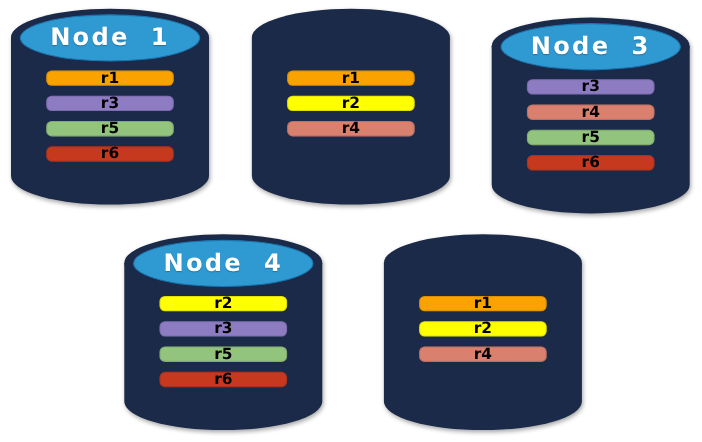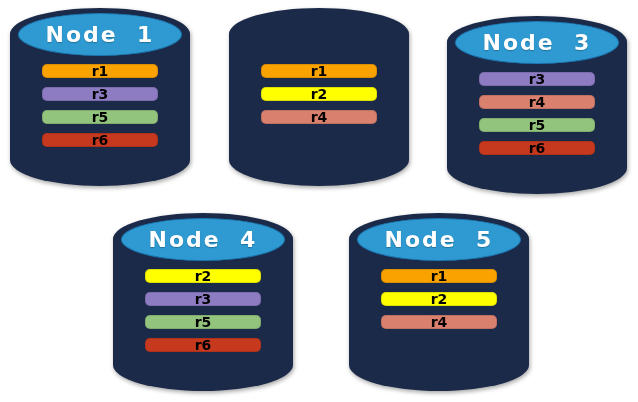--- a/index.html
+++ b/index.html
@@ -140,23 +140,20 @@
         <div class="bar" style="background: rgb(255, 255, 0);">r2</div>
         <div class="bar" style="background: rgb(142, 124, 195);">r3</div>
         <div class="bar" style="background: rgb(147, 196, 125);">r5</div>
         <div class="bar" style="background: rgb(198, 57, 30);">r6</div>
       </div>
   </div>
 
   <div class="node node-5">
     <div class="cyl-rim"></div>
     <div class="cyl-body"></div>
-    <div class="cyl-top">
-      <span class="node-label">Node  5</span>
-    </div>
     <div class="bars">
         <div class="bar" style="background: rgb(249, 162, 0);">r1</div>
         <div class="bar" style="background: rgb(255, 255, 0);">r2</div>
         <div class="bar" style="background: rgb(217, 128, 111);">r4</div>
       </div>
   </div>
 
 </div>
 
 </body></html>

